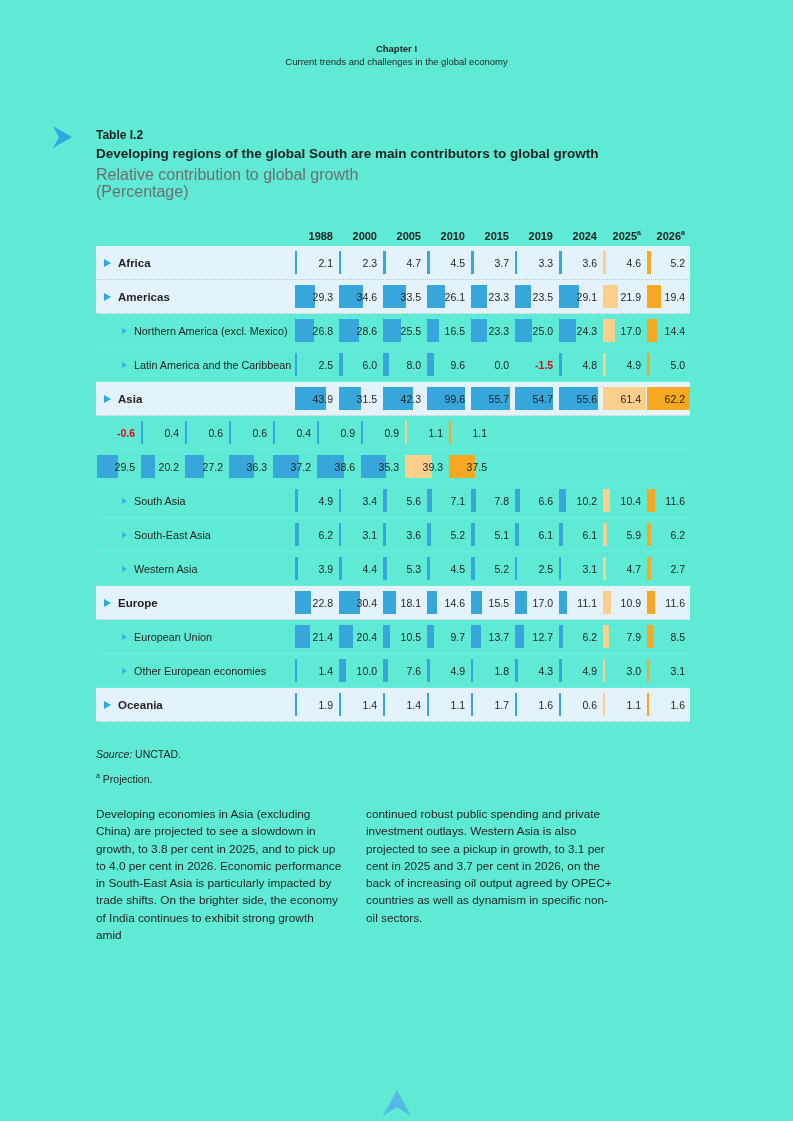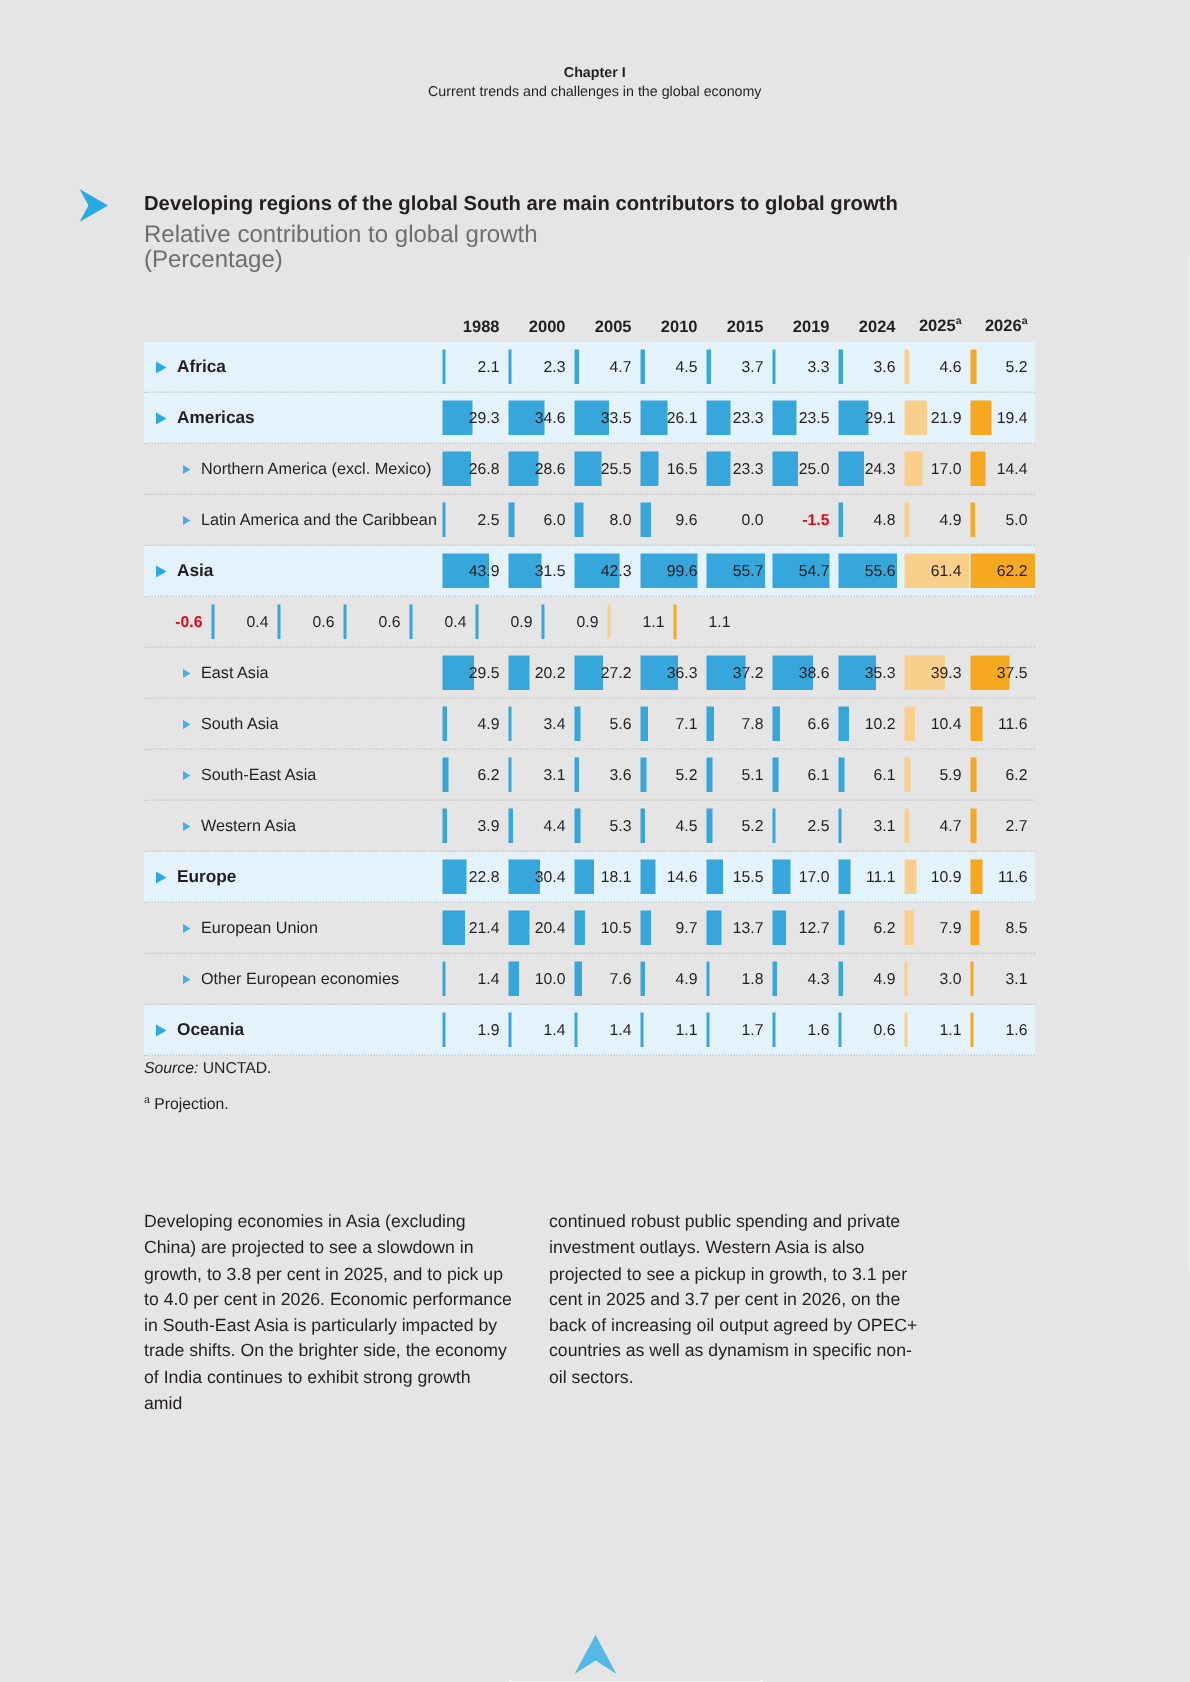--- a/index.html
+++ b/index.html
@@ -1,20 +1,20 @@
 <!DOCTYPE html>
 <html><head>
 <meta charset="utf-8">
 <style>
   * { margin:0; padding:0; box-sizing:border-box; }
   html,body { background:#ffffff; }
   .page {
     position:relative;
     width:793px; height:1121px;
-    background:#e5e5e5;
+    background:#5eead4;
     font-family:"Liberation Sans", sans-serif;
     color:#231f20;
     overflow:hidden;
   }
   
   .doc-header { padding-top:42px; text-align:center; font-size:9.5px; line-height:13px; }
   .doc-header .chapter { font-weight:bold; }
   
   .table-section { position:absolute; left:96px; top:128px; width:594px; }
   .table-chevron { position:absolute; left:-45px; top:-2px; }
@@ -35,21 +35,21 @@
   .marker.region { border-width:4.5px 0 4.5px 7px; border-color:transparent transparent transparent var(--accent, #1b9dd9); }
   .marker.sub    { border-width:3.5px 0 3.5px 5.5px; border-color:transparent transparent transparent #3fb0e4; }
   .cell { width:44px; position:relative; height:100%; }
   .bar { position:absolute; left:1px; top:5px; bottom:5px; min-width:2px; }
   .bar.hist  { background:var(--bar-blue,  #36a6db); }
   .bar.proj1 { background:var(--bar-2025,  #f9cf8b); }
   .bar.proj2 { background:var(--bar-2026,  #f6a821); }
   .val { position:absolute; right:5px; top:50%; transform:translateY(-50%); font-size:10.5px; z-index:1; white-space:nowrap; }
   .val.neg { color:var(--neg-red, #e30613); font-weight:bold; }
   
-  .notes { font-size:10.5px; line-height:16px; }
+  .notes { margin-top:24px; font-size:10.5px; line-height:16px; }
   .notes .line { margin-bottom:6px; }
   .notes em { font-style:italic; }
   .notes sup { font-size:7px; }
   
   .body-cols { position:absolute; left:96px; top:806px; display:flex; gap:24px; }
   .bcol { width:246px; font-size:11.8px; line-height:17.3px; }
   
   .page-num { position:absolute; bottom:42px; left:0; right:0; text-align:center; font-size:10px; font-weight:bold; }
   .footer-logo { position:absolute; bottom:5px; left:50%; transform:translateX(-50%); line-height:0; }
 </style>
@@ -62,20 +62,21 @@
     <div class="chapter">Chapter I</div>
     <div class="chapter-sub">Current trends and challenges in the global economy</div>
   </div>
 
   <div class="table-section">
     <span class="table-chevron">
       <svg width="21" height="22" viewBox="0 0 21 22">
           <polygon points="2,0 21,11 2,22 8,11" fill="#29abe2"></polygon>
         </svg>
     </span>
+    <div class="table-id">Table I.2</div>
     <div class="table-title">Developing regions of the global South are main contributors to global growth</div>
     <div class="table-sub">Relative contribution to global growth</div>
     <div class="table-sub">(Percentage)</div>
 
     <div class="thead">
       <div class="hlabel"></div>
 
     <div class="hcell">1988</div>
         <div class="hcell">2000</div>
         <div class="hcell">2005</div>
@@ -327,24 +328,20 @@
           <div class="cell">
             <span class="bar proj1" style="width: 1.74603%;"></span>
             <span class="val">1.1</span>
           </div>
           <div class="cell">
             <span class="bar proj2" style="width: 1.74603%;"></span>
             <span class="val">1.1</span>
           </div>
         </div>
         <div class="trow sub">
-          <div class="rlabel">
-            <span class="marker sub"></span>
-            <span class="rtext">East Asia</span>
-          </div>
           <div class="cell">
             <span class="bar hist" style="width: 46.8254%;"></span>
             <span class="val">29.5</span>
           </div>
           <div class="cell">
             <span class="bar hist" style="width: 32.0635%;"></span>
             <span class="val">20.2</span>
           </div>
           <div class="cell">
             <span class="bar hist" style="width: 43.1746%;"></span>

